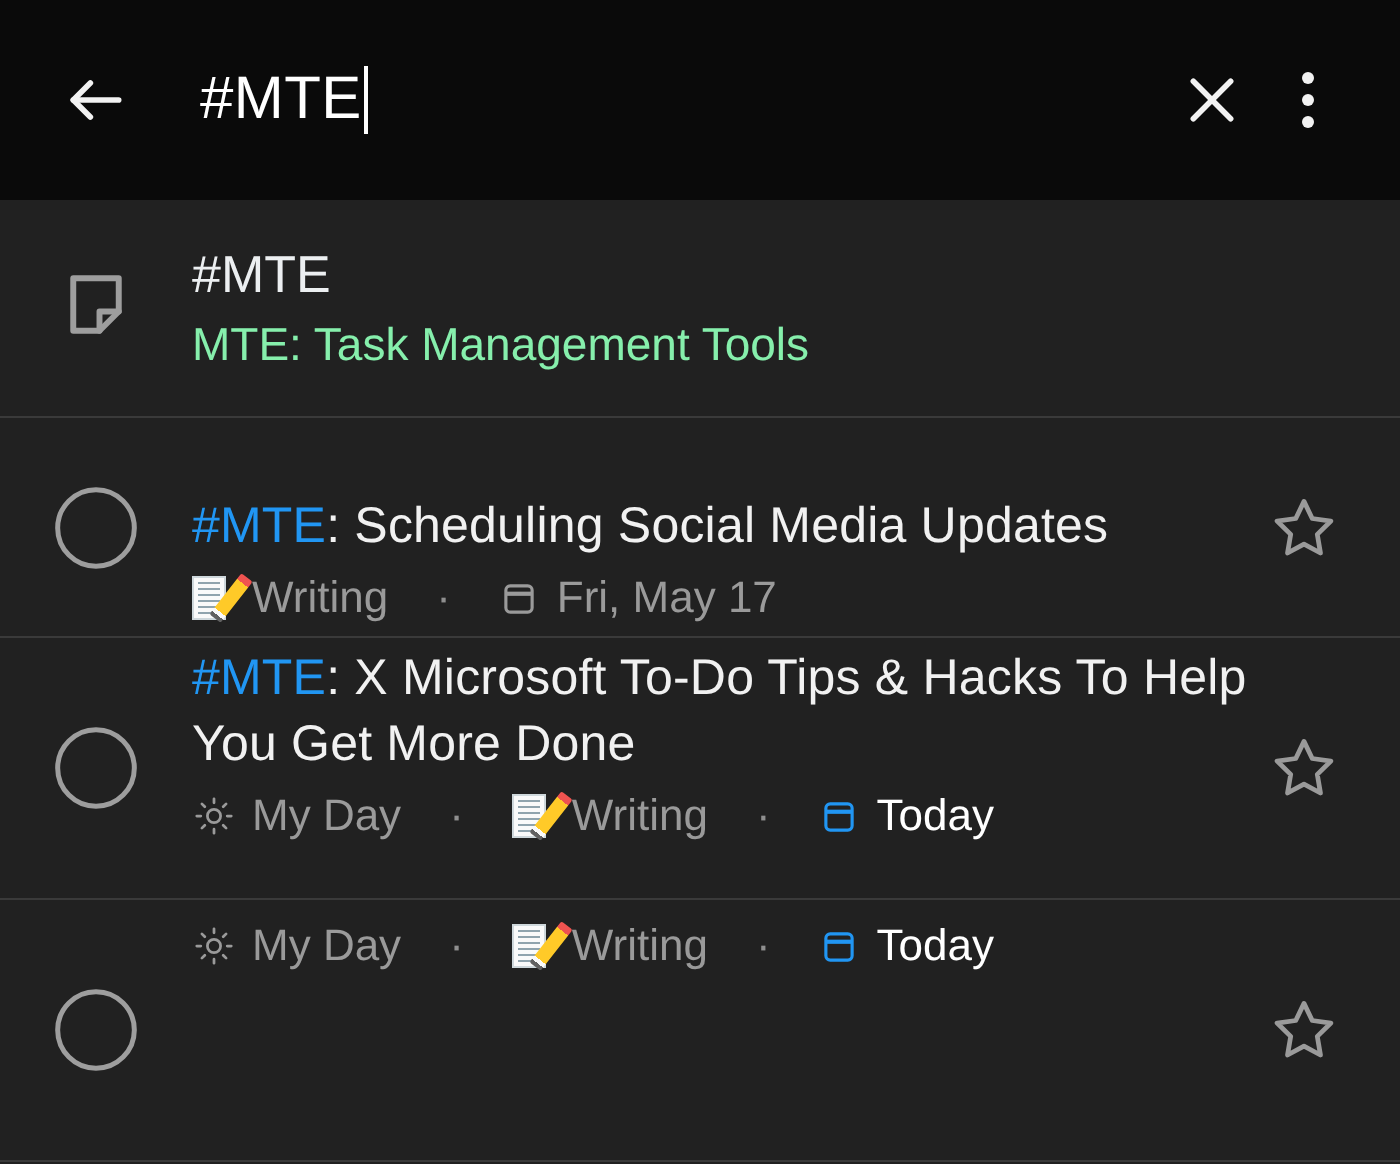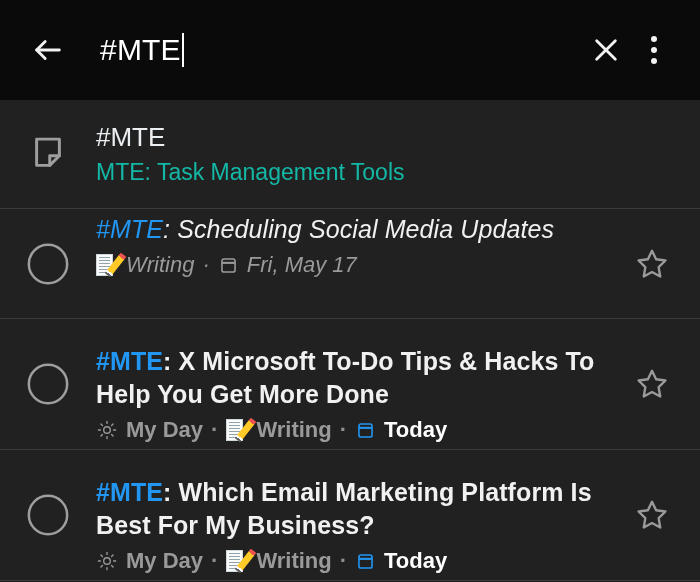--- a/index.html
+++ b/index.html
@@ -52,64 +52,64 @@
   
   .list { background: #212121; }
   .row {
     display: flex;
     align-items: flex-start;
     border-bottom: 1px solid #3a3a3a;
     padding: 0 20px 0 0;
     background: #212121;
   }
   .row-suggestion { min-height: 109px; align-items: center; }
-  .row-task-1 { min-height: 110px; align-items: flex-start; font-style: italic; }
-  .row-task-2, .row-task-3 { min-height: 131px; align-items: flex-end; font-weight: bold; }
+  .row-task-1 { min-height: 110px; align-items: flex-end; }
+  .row-task-2, .row-task-3 { min-height: 131px; align-items: flex-start; }
 
   .lead {
     flex: 0 0 96px;
     display: flex; align-items: center; justify-content: center;
     align-self: center;
   }
   .body { flex: 1 1 auto; min-width: 0; padding: 4px 0; }
   .trail {
     flex: 0 0 56px;
     display: flex; align-items: center; justify-content: center;
     align-self: center;
   }
 
   .sugg-title {
     font-size: 26px;
     color: #eceff1;
     line-height: 34px;
   }
   .sugg-sub {
     font-size: 23px;
-    color: #14b8a6;
+    color: #86efac;
     line-height: 32px;
     margin-top: 2px;
   }
 
   .task-title {
     font-size: 25px;
     line-height: 33px;
     color: #f1f1f1;
     letter-spacing: 0.1px;
   }
   .tag { color: #2196f3; }
 
   .meta {
     margin-top: 4px;
     font-size: 22px;
     line-height: 30px;
     color: #9a9a9a;
     display: flex;
     align-items: center;
     flex-wrap: wrap;
-    gap: 0;
+    gap: 16px;
   }
   .meta .chunk { display: inline-flex; align-items: center; }
   .meta .sep { margin: 0 8px; color: #8f8f8f; }
   .meta .label { margin-left: 8px; }
   .meta .blue { color: #2196f3; }
   .meta .blue .label { color: #ffffff; }
 
   .emoji-memo {
     position: relative;
     width: 22px; height: 24px;
@@ -297,23 +297,20 @@
 
   <div class="row row-task-3">
     <div class="lead">
       <span>
         <svg width="46" height="46" viewBox="0 0 24 24" fill="none" stroke="#9e9e9e" stroke-width="1.3">
           <circle cx="12" cy="12" r="10"></circle>
         </svg>
       </span>
     </div>
     <div class="body">
-      <div class="task-title">
-        <span class="tag">#MTE</span><span>: Which Email Marketing Platform Is Best For My Business?</span>
-      </div>
       <div class="meta">
         <span class="chunk">
           <span class="sun">
             <svg width="22" height="22" viewBox="0 0 24 24" fill="none" stroke="#9a9a9a" stroke-width="1.5" stroke-linecap="round">
               <circle cx="12" cy="12" r="3.6"></circle>
               <path d="M12 2.6v2.2M12 19.2v2.2M2.6 12h2.2M19.2 12h2.2M5.4 5.4l1.6 1.6M17 17l1.6 1.6M18.6 5.4L17 7M7 17l-1.6 1.6"></path>
             </svg>
           </span>
           <span class="label">My Day</span>
         </span>

